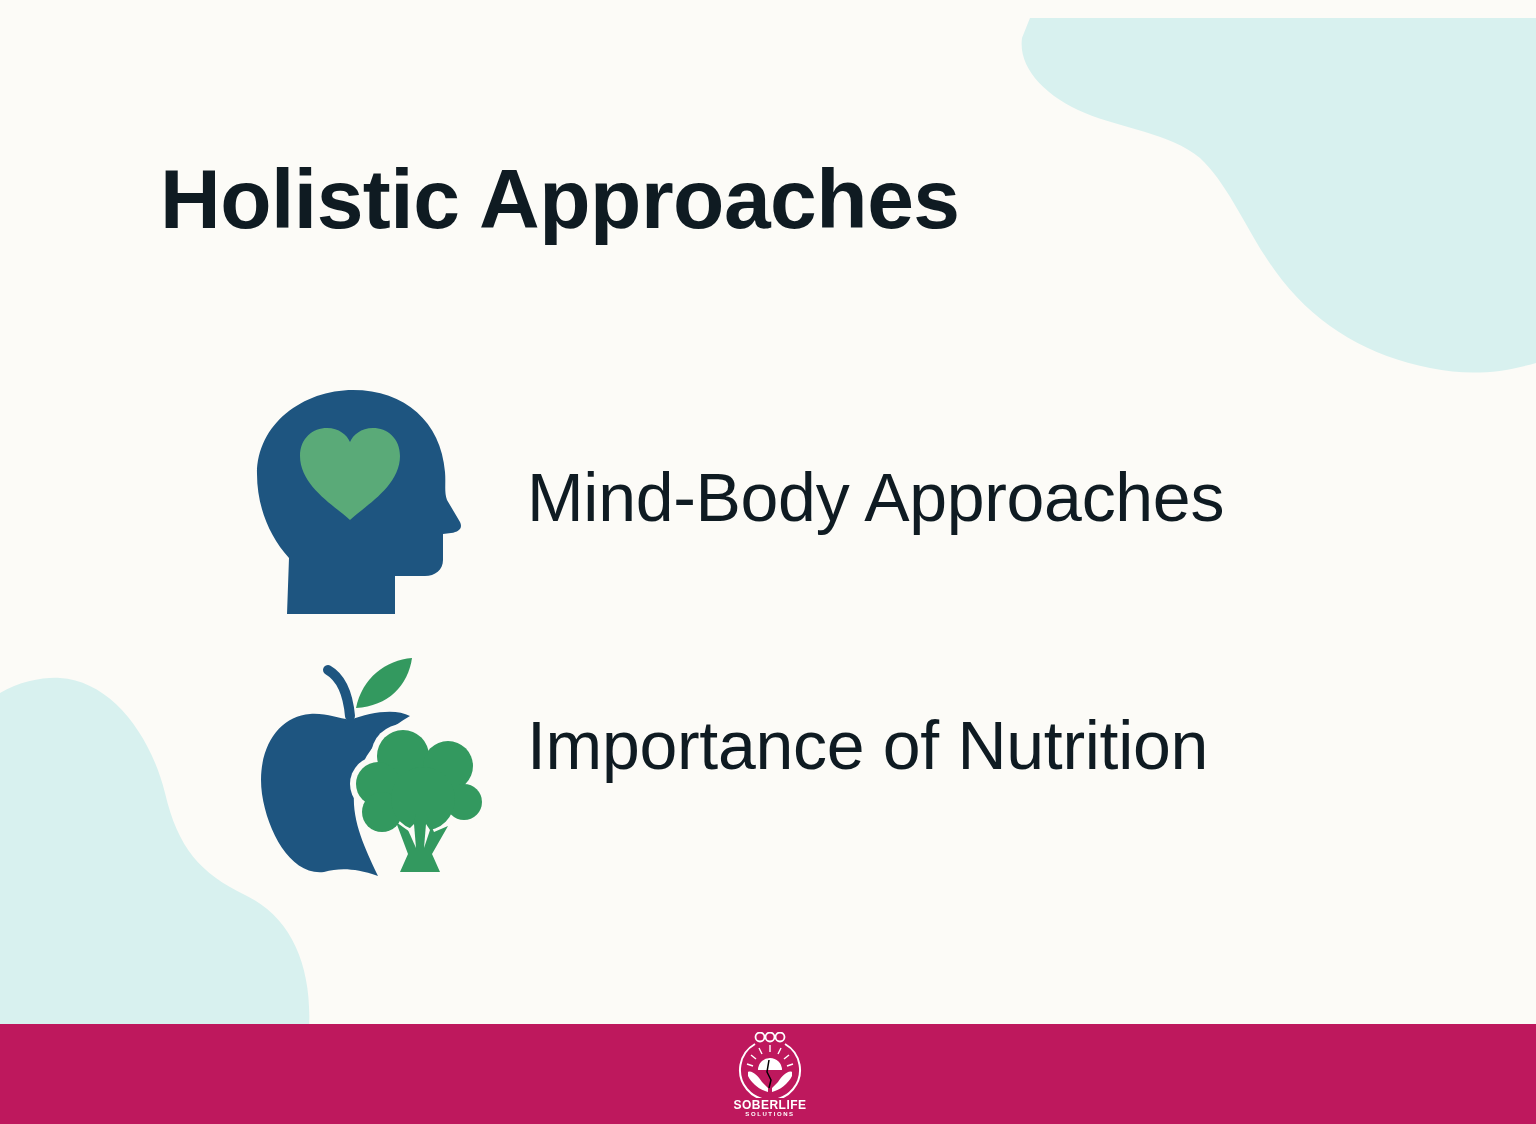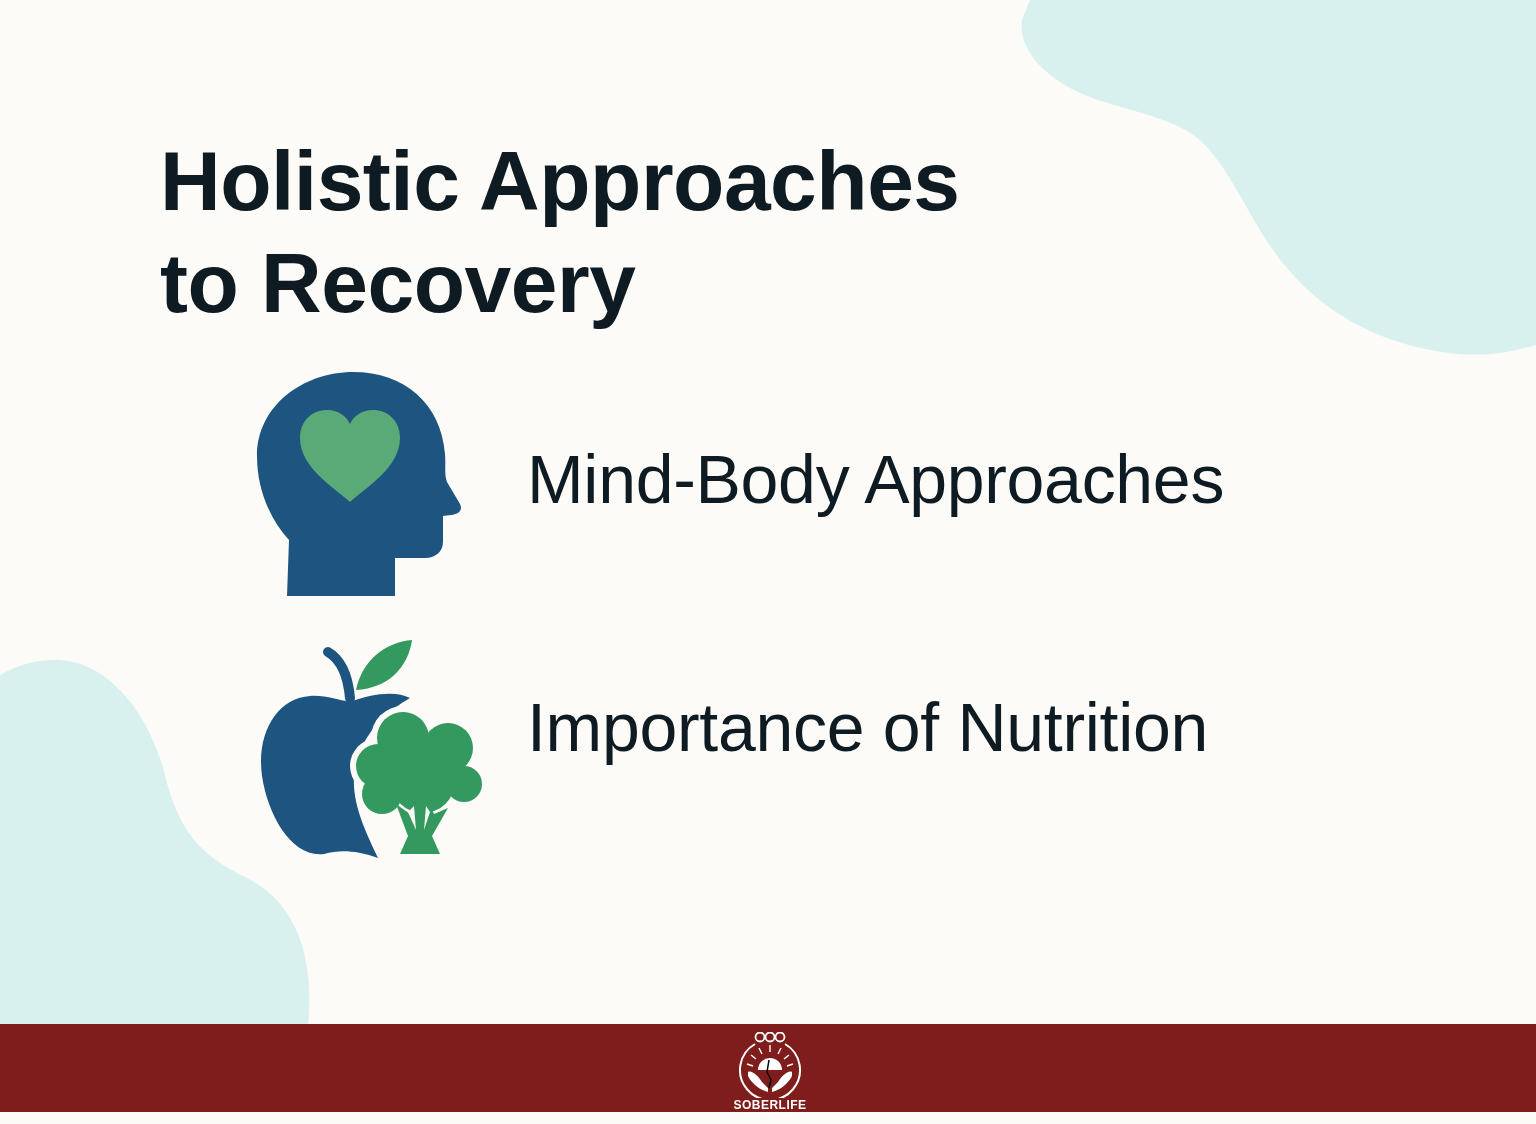--- a/index.html
+++ b/index.html
@@ -3,58 +3,57 @@
   <meta charset="utf-8">
   <style>
     html, body { margin: 0; padding: 0; }
     body {
       width: 1536px; height: 1124px; overflow: hidden;
       background: #fcfbf7;
       font-family: "Liberation Sans", "DejaVu Sans", sans-serif;
       color: #0f1b22;
       position: relative;
     }
-    .canvas { position: absolute; left: 0; top: 0; width: 1536px; height: 1024px; overflow: hidden; background: #fcfbf7; }
+    .canvas { position: absolute; left: 0; top: 18px; width: 1536px; height: 1024px; overflow: hidden; background: #fcfbf7; }
     .blob { position: absolute; }
     .blob-top { left: 1010px; top: 0; width: 526px; height: 360px; }
     .blob-bottom { left: 0; top: 655px; width: 320px; height: 370px; }
     .title {
       position: absolute; left: 160px; top: 130px;
       font-size: 84px; font-weight: 700; line-height: 102px;
       letter-spacing: -0.5px; margin: 0;
     }
     .title span { display: block; }
     .item-icon { position: absolute; }
     .item-label {
       position: absolute; font-size: 68px; font-weight: 400; white-space: nowrap;
       letter-spacing: -0.3px;
     }
     .footer {
-      position: absolute; left: 0; top: 1024px; width: 1536px; height: 88px;
-      background: #7f1d1d;
+      position: absolute; left: 0; top: 1024px; width: 1536px; height: 100px;
+      background: #be185d;
     }
     .logo { position: absolute; left: 726px; top: 8px; width: 88px; height: 92px; text-align: center; color: #fff; }
     .logo svg { display: block; margin: 0 auto; }
     .logo-name { font-size: 12px; font-weight: 700; letter-spacing: 0.5px; line-height: 12px; margin-top: 1px; }
     .logo-sub { font-size: 6px; font-weight: 700; letter-spacing: 1.6px; line-height: 7px; }
   </style>
 </head>
 <body>
 
 <div class="canvas">
   <svg class="blob blob-top" viewBox="0 0 526 360">
     <path d="M20 0 L526 0 L526 345 C490 355 460 358 420 350 C360 338 310 310 272 262 C240 222 222 170 190 140 C160 115 110 110 75 95 C35 78 8 50 12 20 Z" fill="#d8f1ef"></path>
   </svg>
   <svg class="blob blob-bottom" viewBox="0 0 320 370">
     <path d="M0 20 C20 8 45 4 60 5 C110 8 150 60 165 120 C178 175 200 200 245 222 C295 246 315 300 308 370 L0 370 Z" fill="#d8f1ef"></path>
   </svg>
 
   <h1 class="title">
     <span>Holistic Approaches</span>
-    <span>to Recovery</span>
   </h1>
 
   <div>
     <svg class="item-icon" style="left:255px; top:370px;" width="210" height="226" viewBox="0 0 210 226">
       <path d="M32 226 L34 170 C14 148 2 118 2 86 C2 36 48 2 98 2 C150 2 186 34 190 84 C191 96 189 104 192 112 L205 134 C208 140 204 144 196 145 L188 146 L188 172 C188 182 180 188 170 188 L140 188 L140 226 Z" fill="#1e5580"></path>
       <path d="M95 132 C80 118 45 98 45 68 C45 50 58 40 72 40 C84 40 92 47 95 54 C98 47 106 40 118 40 C132 40 145 50 145 68 C145 98 110 118 95 132 Z" fill="#5aaa78"></path>
     </svg>
     <div class="item-label" style="left:527px; top:440px;">Mind-Body Approaches</div>
   </div>
 

